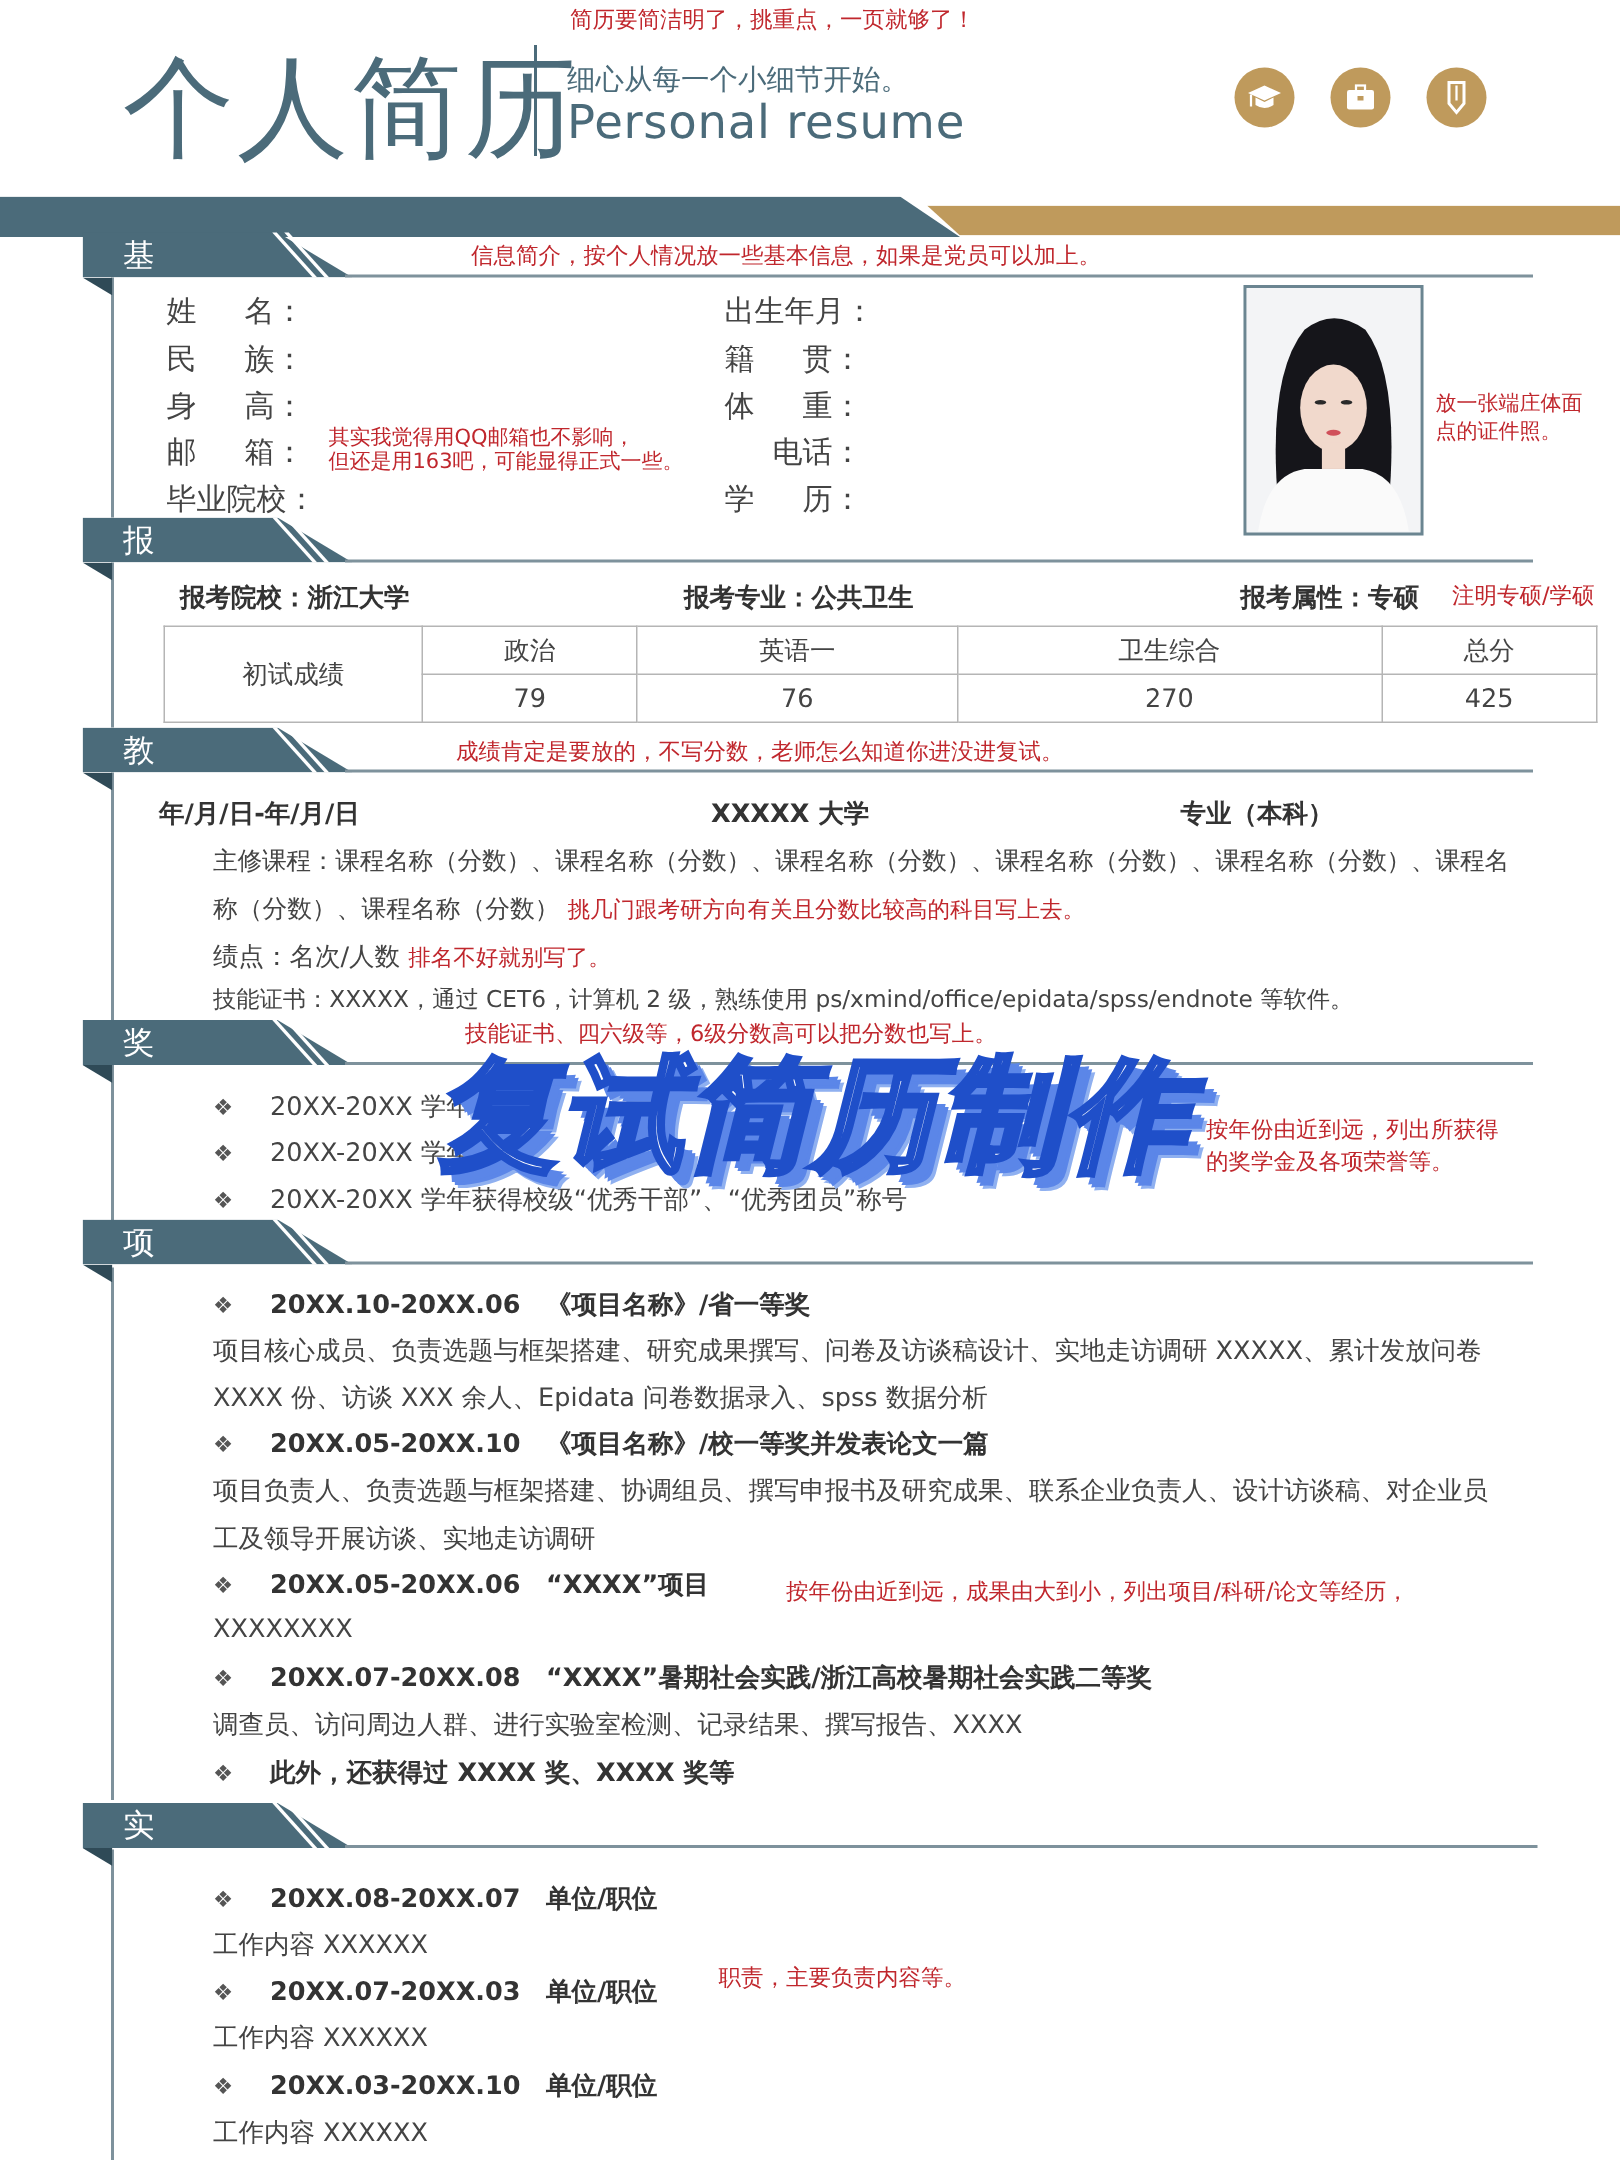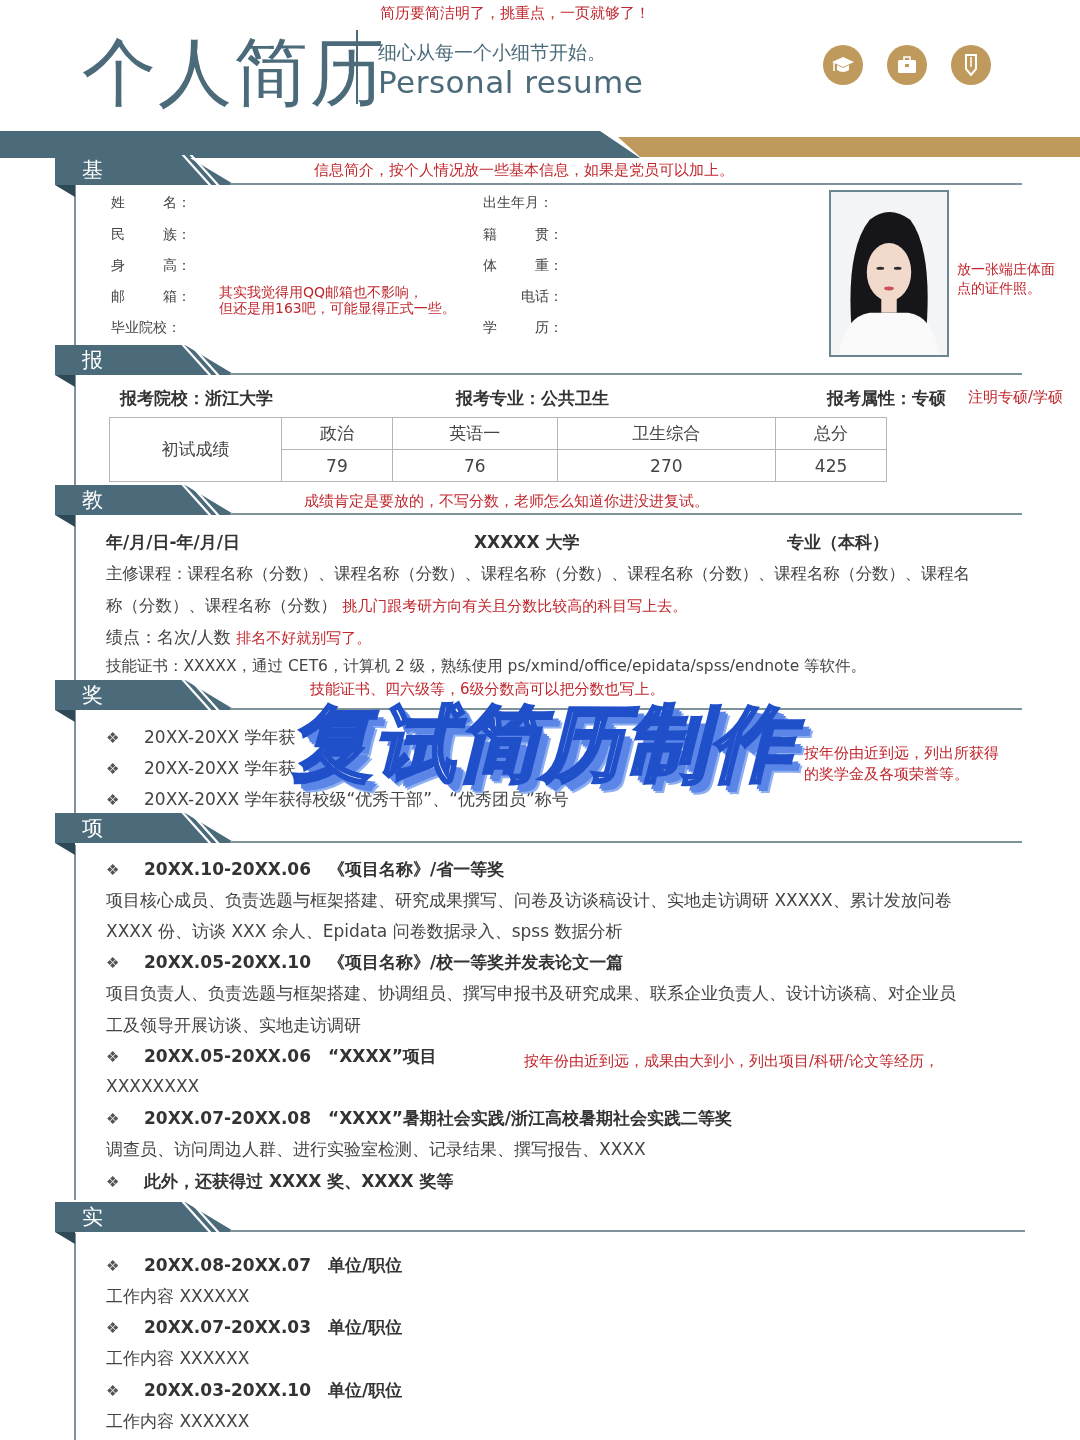--- a/index.html
+++ b/index.html
@@ -30,34 +30,34 @@
   .sec .tab { position: absolute; left: 0; top: 0; width: 180px; height: 30px; background: #4b6b7a; clip-path: polygon(0 0, 130px 0, 180px 100%, 0 100%); }
   .sec .tab-fold { position: absolute; left: 0; top: 30px; width: 20px; height: 12px; background: #2f4a57; clip-path: polygon(0 0, 100% 0, 100% 100%); }
   .sec .stripe { position: absolute; top: 0; width: 3px; height: 30px; background: #ffffff; transform: skewX(42deg); }
   .sec .label { position: absolute; left: 27px; top: 1px; font-size: 21px; color: #ffffff; line-height: 28px; }
   .sec .line { position: absolute; left: 175px; top: 28px; height: 2px; background: #7e929c; }
 
   .tip { font-size: 15px; color: #c0272d; }
   .tip-sm { font-size: 14px; color: #c0272d; line-height: 16px; }
 
   
-  .field { font-size: 14px; color: #444; }
+  .field { font-size: 20px; color: #444; }
   .field-label { display: inline-block; }
 
   
   .photo { left: 829px; top: 190px; width: 120px; height: 167px; border: 2px solid #6b8591; background: #f4f5f7; overflow: hidden; }
 
   
   .bold18 { font-size: 17px; font-weight: bold; color: #333; }
 
-  table.scores { position: absolute; left: 109px; top: 417px; width: 778px; border-collapse: collapse; font-size: 17px; color: #444; }
+  table.scores { position: absolute; left: 109px; top: 417px; width: 956px; border-collapse: collapse; font-size: 17px; color: #444; }
   table.scores td { border: 1px solid #b5b5b5; text-align: center; height: 32px; }
 
   
-  .txt { font-size: 17px; color: #444; white-space: nowrap; }
+  .txt { font-size: 17px; color: #444; white-space: nowrap; margin-left: 36px; }
   .bullet { color: #555; font-size: 15px; display: inline-block; width: 38px; }
   .b { font-weight: bold; color: #333; }
 
   
   .overlay { left: 290px; top: 694px; font-size: 82px; font-weight: bold; font-style: italic; color: #ffffff; letter-spacing: 2px; line-height: 100px; white-space: nowrap;
     -webkit-text-stroke: 3px #1f4fc9;
     text-shadow: 6px 6px 0 #5b86e8, 8px 8px 0 #5b86e8, 10px 10px 0 #8fb0f0; }
 </style>
 </head>
 <body>
@@ -253,13 +253,14 @@
 </div>
 
 <div class="abs txt b" style="left:106px;top:1254px;"><span class="bullet">❖</span><span>20XX.08-20XX.07　单位/职位</span></div>
 <div class="abs txt" style="left:106px;top:1285px;">工作内容 XXXXXX</div>
 <div class="abs txt b" style="left:106px;top:1316px;"><span class="bullet">❖</span><span>20XX.07-20XX.03　单位/职位</span></div>
 <div class="abs txt" style="left:106px;top:1347px;">工作内容 XXXXXX</div>
 <div class="abs txt b" style="left:106px;top:1379px;"><span class="bullet">❖</span><span>20XX.03-20XX.10　单位/职位</span></div>
 <div class="abs txt" style="left:106px;top:1410px;">工作内容 XXXXXX</div>
 
 <div class="abs tip" style="left:479px;top:1307px;line-height:22px;">
+    <div>职责，主要负责内容等。</div>
 </div>
 
 </body></html>

